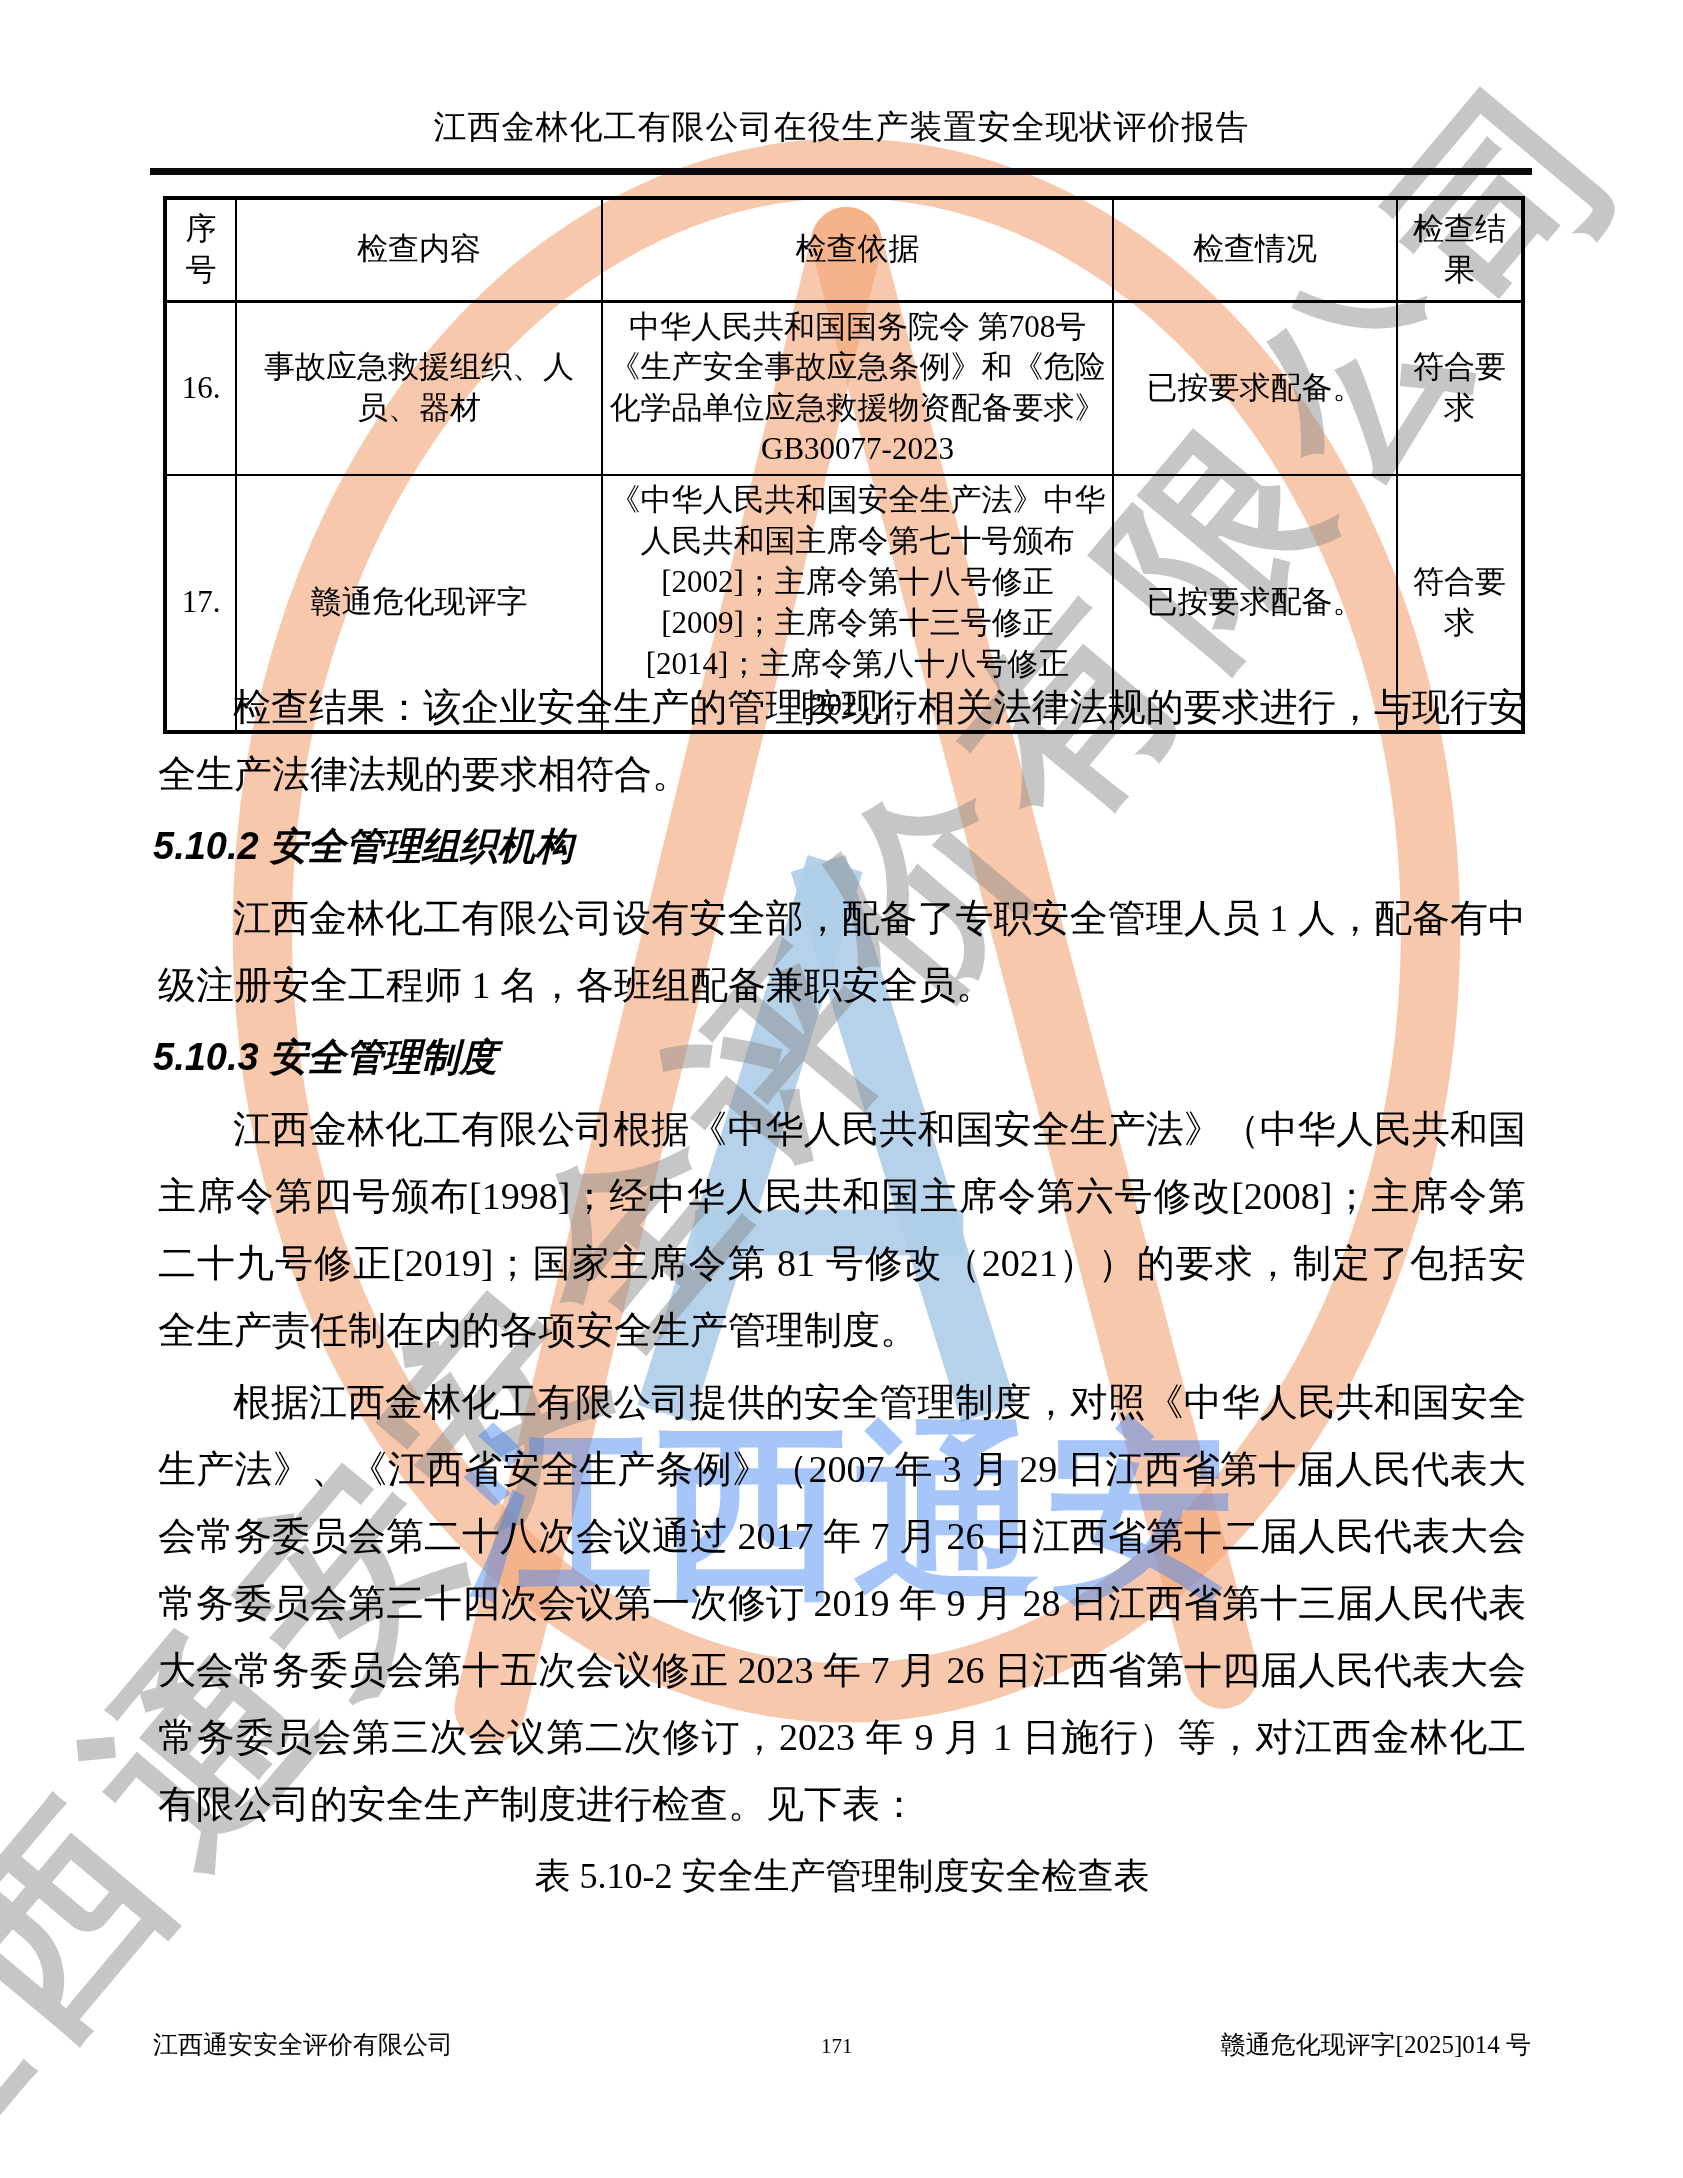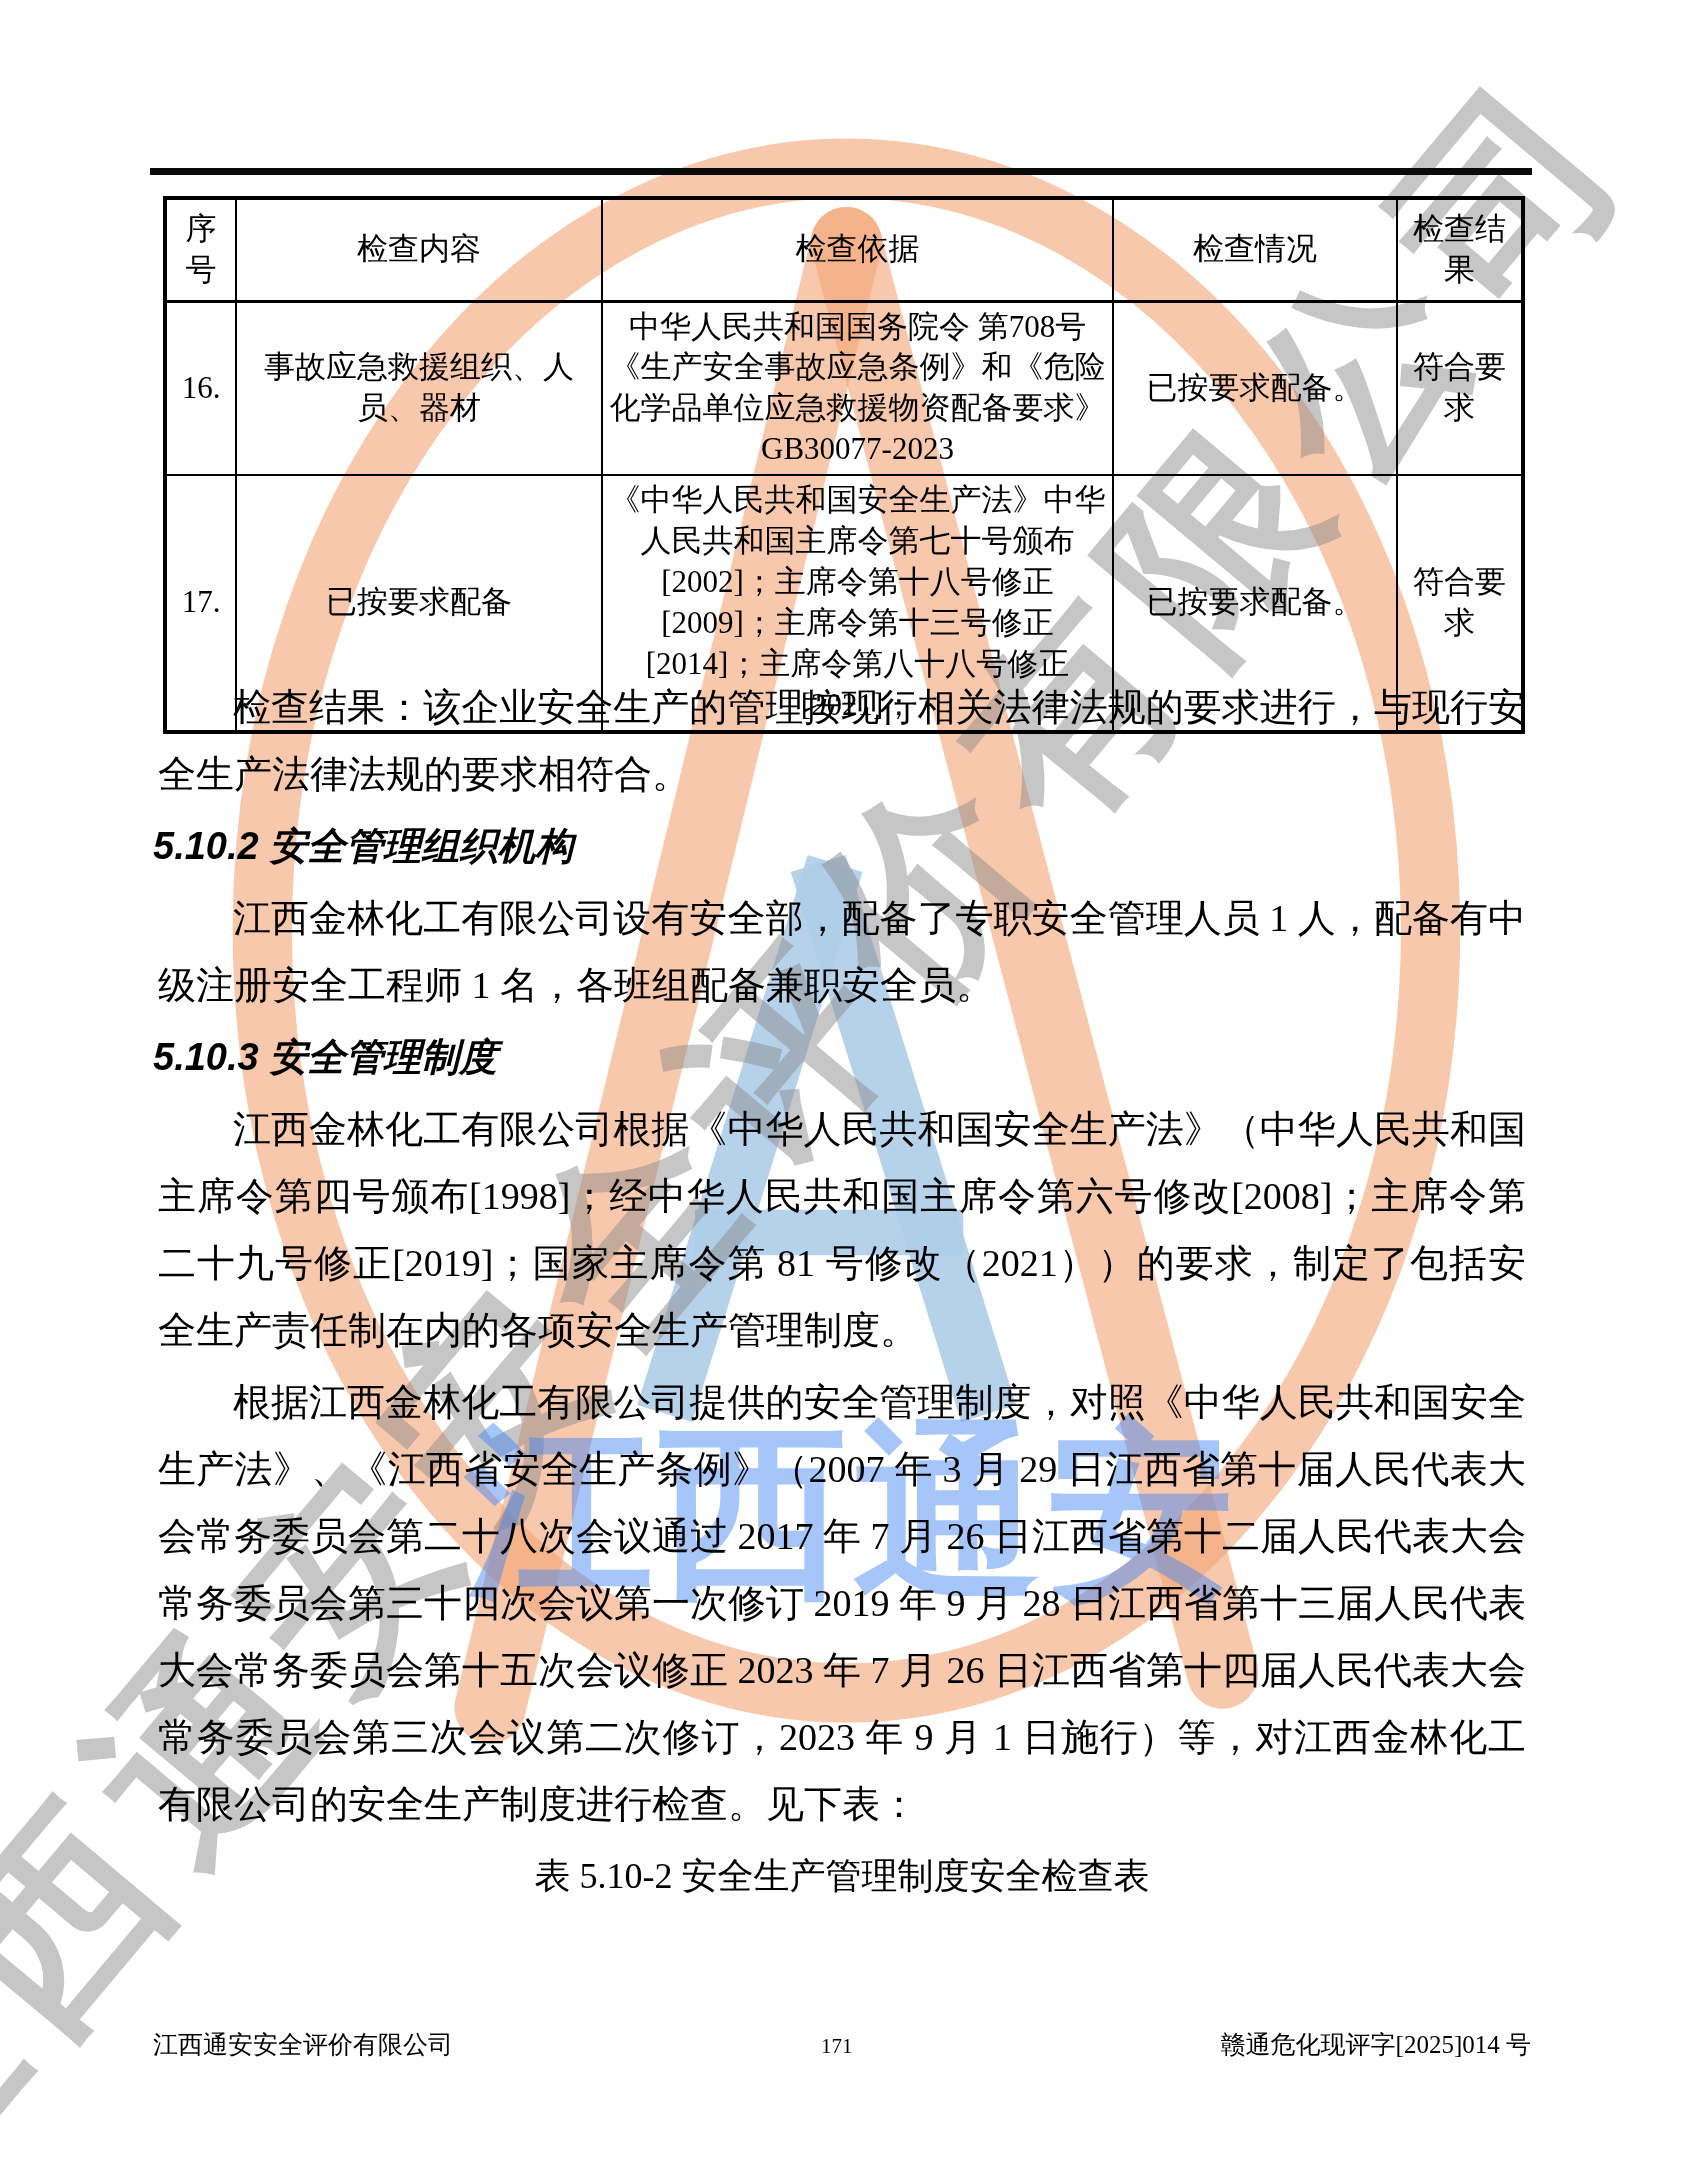--- a/index.html
+++ b/index.html
@@ -93,20 +93,21 @@
     <path d="M 725 1245 L 950 1245" stroke-width="46"></path>
   </g>
 </svg>
 
 <div class="wm-diagonal">江西通安安全评价有限公司</div>
 
 <div class="wm-red">江西通安</div>
 
 <div class="content">
 
+  <div class="page-title">江西金林化工有限公司在役生产装置安全现状评价报告</div>
   <div class="title-rule"></div>
 
   <table class="check-table">
     <colgroup>
       <col class="col-no">
         <col class="col-content">
         <col class="col-basis">
       <col class="col-situation">
         <col class="col-result">
     </colgroup>
@@ -120,21 +121,21 @@
       </tr>
       <tr class="r16">
         <td class="no-cell">16.</td>
         <td>事故应急救援组织、人员、器材</td>
         <td>中华人民共和国国务院令 第708号 《生产安全事故应急条例》和《危险化学品单位应急救援物资配备要求》 GB30077-2023</td>
         <td>已按要求配备。</td>
         <td>符合要求</td>
       </tr>
       <tr class="r17">
         <td class="no-cell">17.</td>
-        <td>已按要求配备</td>
+        <td>赣通危化现评字</td>
         <td>《中华人民共和国安全生产法》中华人民共和国主席令第七十号颁布[2002]；主席令第十八号修正[2009]；主席令第十三号修正[2014]；主席令第八十八号修正[2021]；</td>
         <td>已按要求配备。</td>
         <td>符合要求</td>
       </tr>
     </tbody>
   </table>
 
   <div class="body-text">
     <p>检查结果：该企业安全生产的管理按现行相关法律法规的要求进行，与现行安全生产法律法规的要求相符合。</p>
     <h3>5.10.2 安全管理组织机构</h3>

